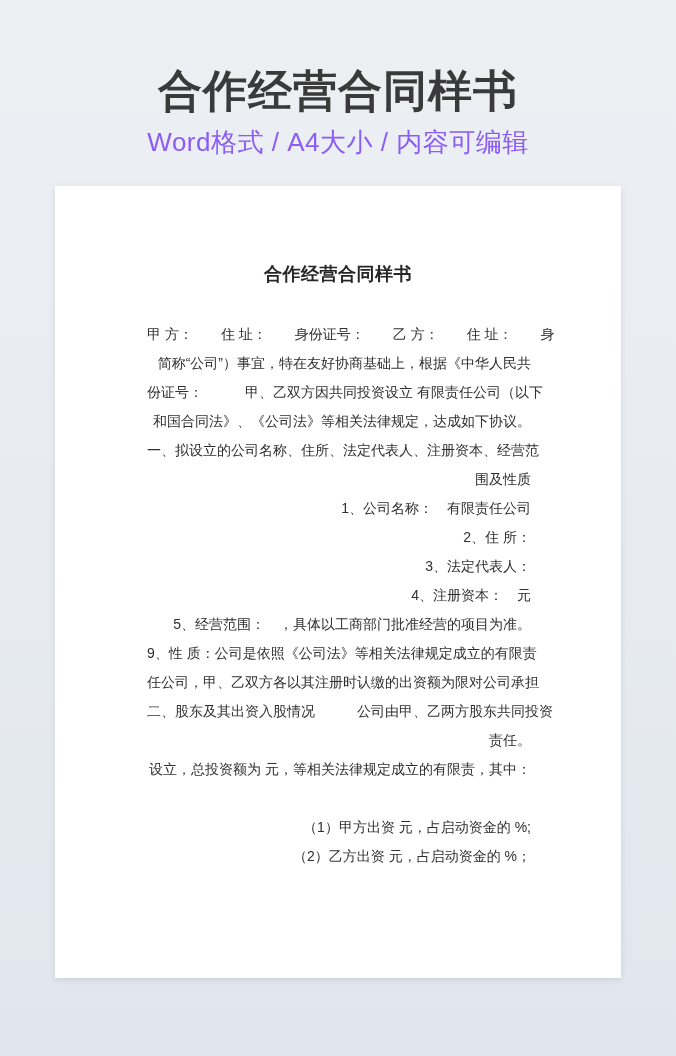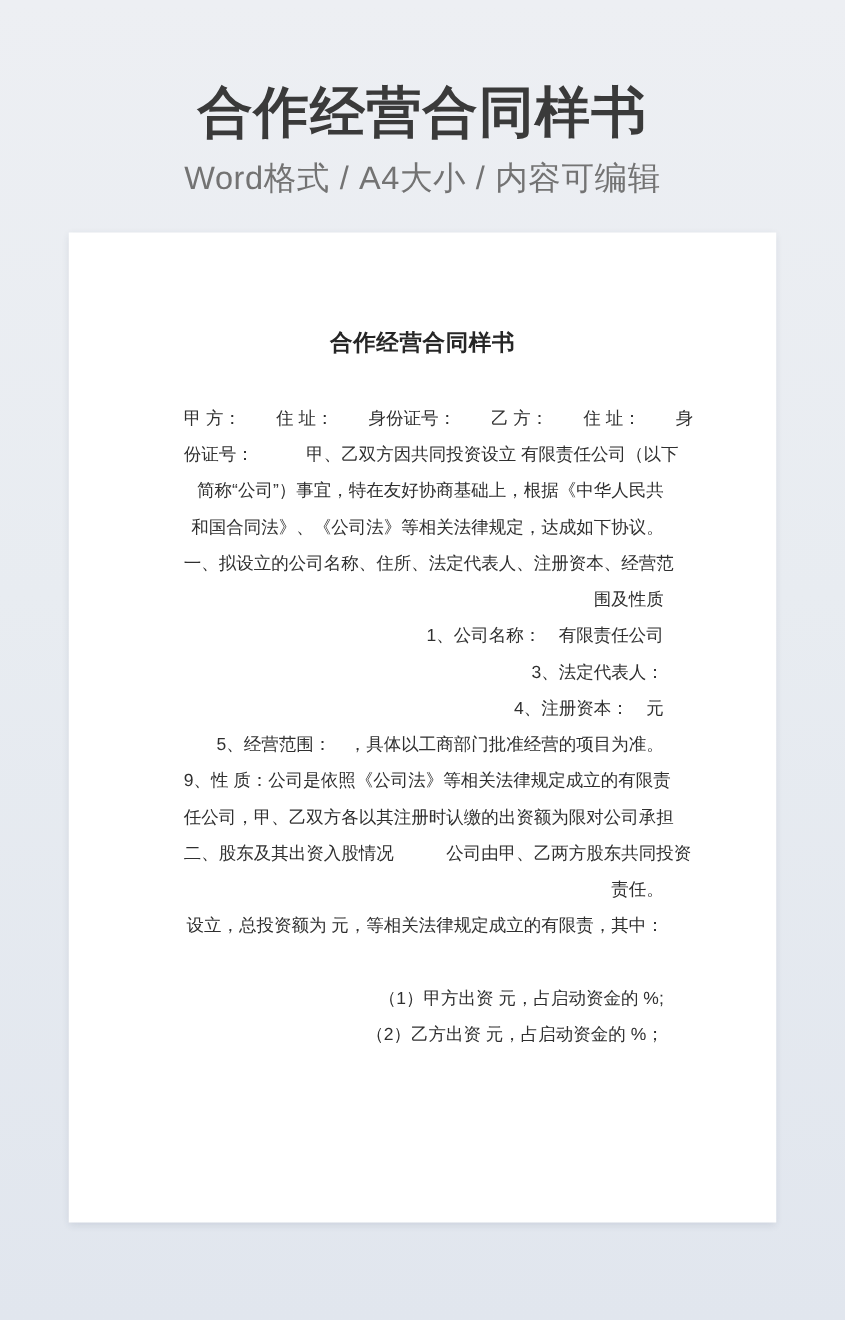--- a/index.html
+++ b/index.html
@@ -23,21 +23,21 @@
     font-weight: 700;
     line-height: 46px;
     color: #3a3a3a;
     letter-spacing: 1px;
   }
   .banner-subtitle {
     margin: 13px 0 0 0;
     font-size: 26px;
     font-weight: 400;
     line-height: 30px;
-    color: #737373;
+    color: #8b5cf6;
     letter-spacing: 0.5px;
   }
   .page {
     position: absolute;
     left: 55px;
     top: 186px;
     width: 566px;
     height: 792px;
     background: #ffffff;
     box-shadow: 0 2px 6px rgba(40, 60, 90, 0.12);
@@ -70,26 +70,27 @@
 
 <div class="banner">
   <h1 class="banner-title">合作经营合同样书</h1>
   <p class="banner-subtitle">Word格式 / A4大小 / 内容可编辑</p>
 </div>
 
 <div class="page">
   <h2 class="doc-title">合作经营合同样书</h2>
   <div class="doc-body" id="doc-body">
       <div class="line">甲 方：　　住 址：　　身份证号：　　乙 方：　　住 址：　　身</div>
+      <div class="line">简称“公司”）事宜，特在友好协商基础上，根据《中华人民共</div>
       <div class="line">份证号：　　　甲、乙双方因共同投资设立 有限责任公司（以下</div>
-      <div class="line">简称“公司”）事宜，特在友好协商基础上，根据《中华人民共</div>
       <div class="line">和国合同法》、《公司法》等相关法律规定，达成如下协议。</div>
       <div class="line">一、拟设立的公司名称、住所、法定代表人、注册资本、经营范</div>
       <div class="line">围及性质</div>
       <div class="line">1、公司名称：　有限责任公司</div>
+      <div class="line">2、住 所：</div>
       <div class="line">3、法定代表人：</div>
       <div class="line">4、注册资本：　元</div>
       <div class="line">5、经营范围：　，具体以工商部门批准经营的项目为准。</div>
       <div class="line">9、性 质：公司是依照《公司法》等相关法律规定成立的有限责</div>
       <div class="line">任公司，甲、乙双方各以其注册时认缴的出资额为限对公司承担</div>
       <div class="line">二、股东及其出资入股情况　　　公司由甲、乙两方股东共同投资</div>
       <div class="line">责任。</div>
       <div class="line">设立，总投资额为 元，等相关法律规定成立的有限责，其中：</div>
       <div class="line"></div>
       <div class="line">（1）甲方出资 元，占启动资金的 %;</div>

